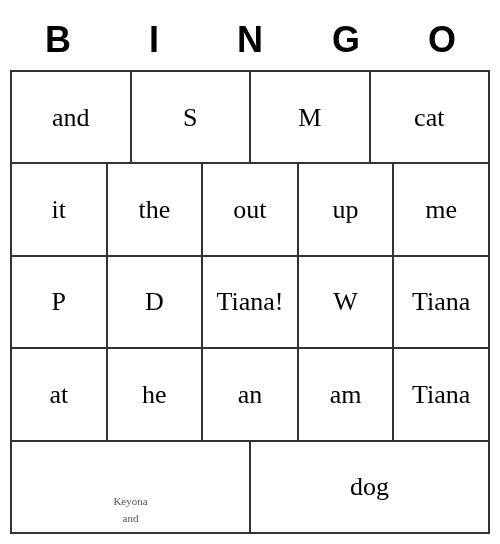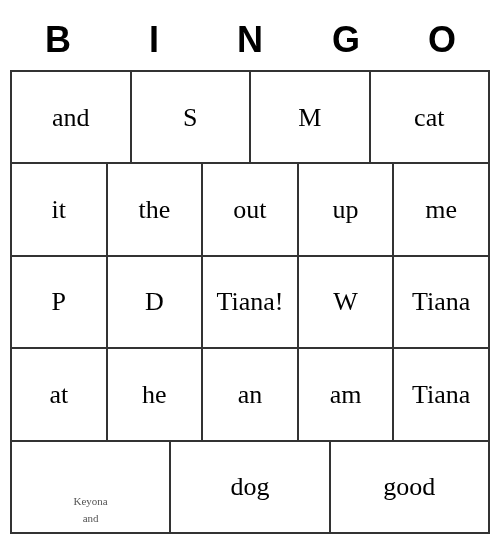--- a/index.html
+++ b/index.html
@@ -163,18 +163,15 @@
       </div>
       <div class="bingo-row">
         <div class="bingo-cell">
           <span class="sub-text sub-top">Keyona</span>
           <span class="main-text"></span>
           <span class="sub-text sub-bottom">and</span>
         </div>
         <div class="bingo-cell">
           <span class="main-text">dog</span>
         </div>
-        <div class="bingo-cell">
-          <span class="main-text">good</span>
-        </div>
       </div>
     </div>
 </div>
 
 </body></html>

